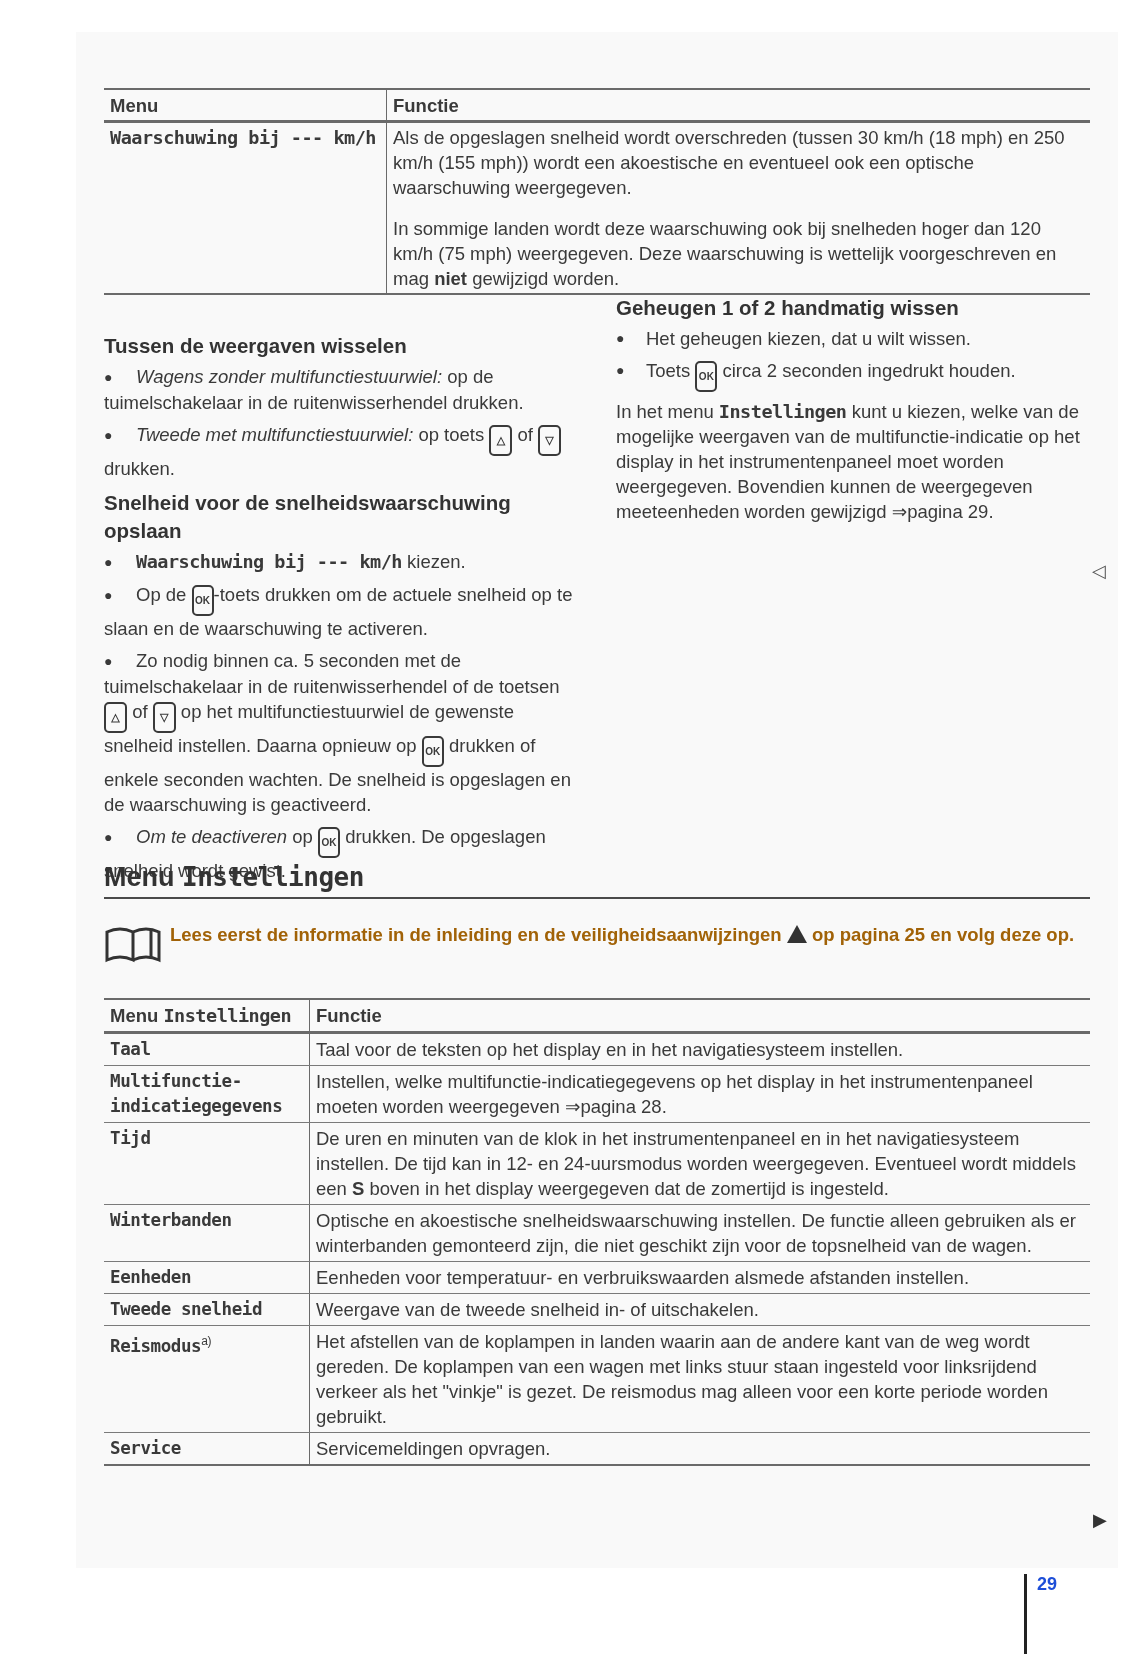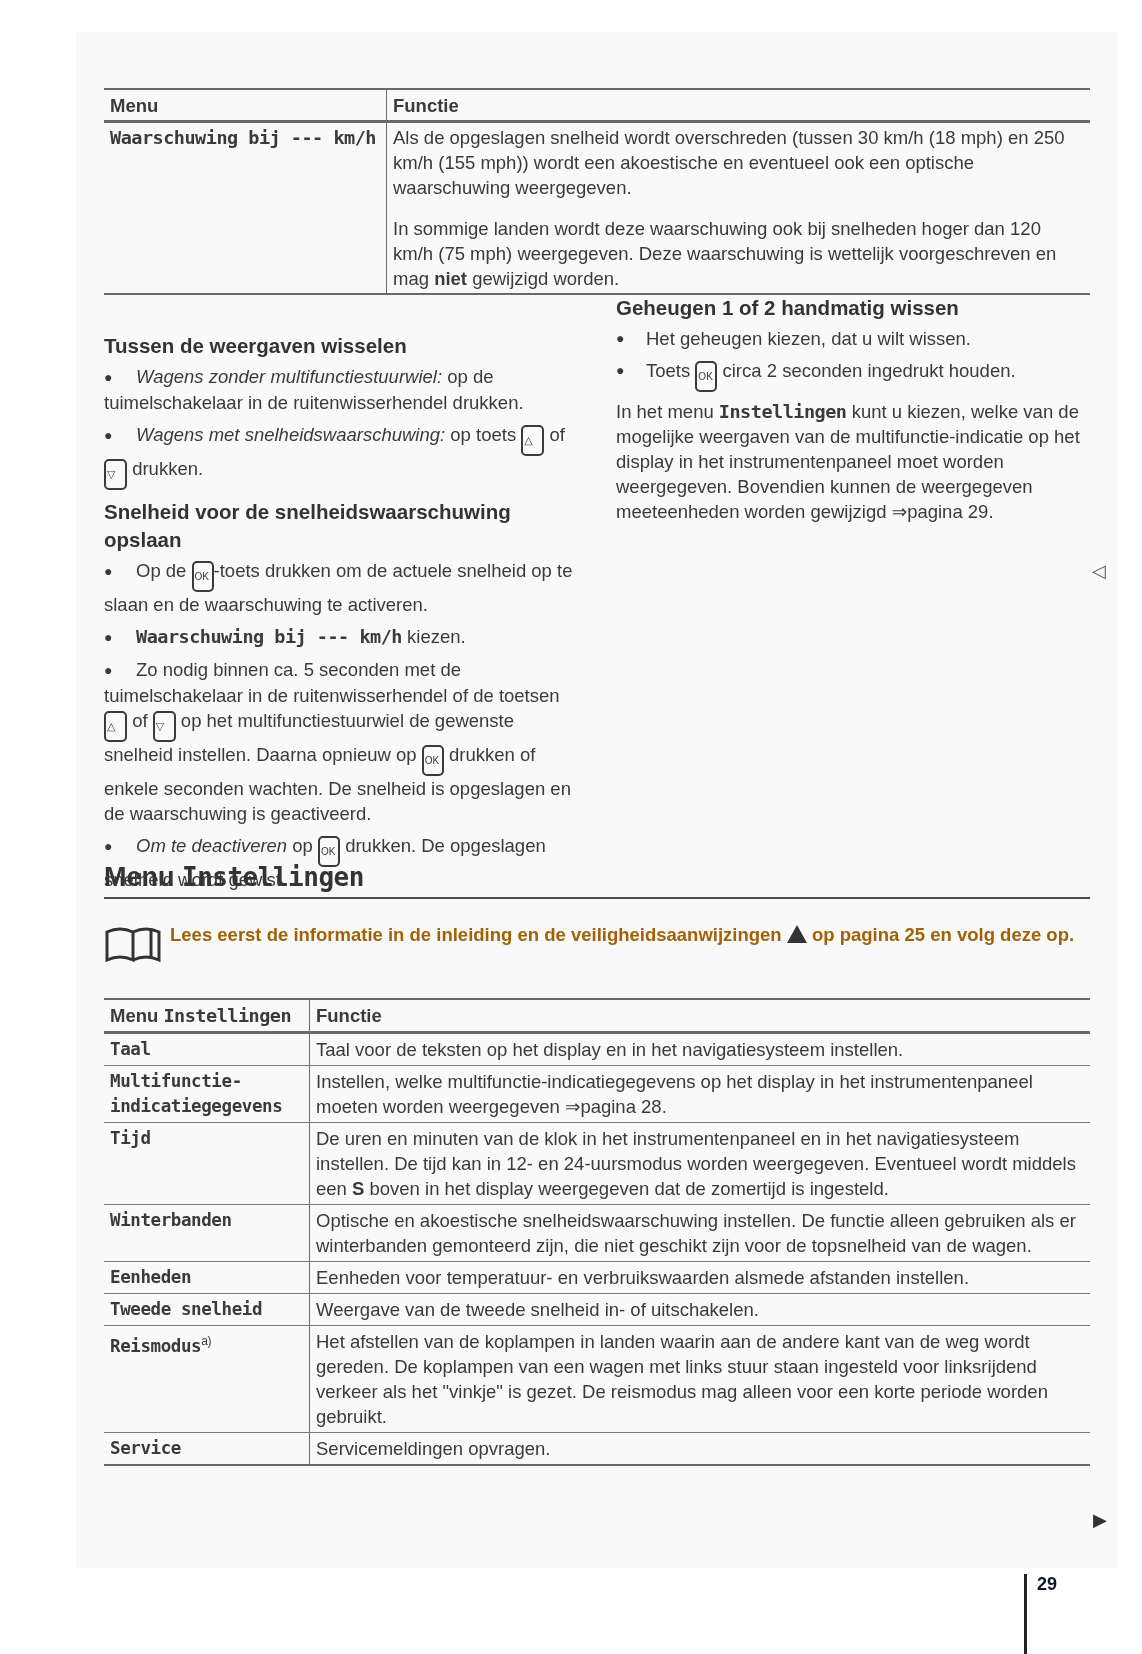--- a/index.html
+++ b/index.html
@@ -20,21 +20,21 @@
   .col { position:absolute; font-size:18.5px; line-height:25px; }
   .left { left:104px; top:294px; width:470px;margin-top:38px; }
   .right { left:616px; top:294px; width:476px; }
   h3 { margin:0 0 4px 0; font-size:20.5px; font-weight:bold; color:#333; line-height:28px; }
   .bullet { position:relative; margin-bottom:7px; }
   .bullet .dot { display:inline-block; width:32px; font-size:14px; vertical-align:1px; }
   .right .bullet .dot { width:30px; }
   .right .bullet { padding-left:30px; }
   .right .bullet .dot { position:absolute; left:0; }
   .key { display:inline-block; border:2px solid #3a3a3a; border-radius:5px; height:19px; min-width:17px;
-         font-size:11px; font-weight:normal; line-height:19px; vertical-align:-3px; padding:4px 1px; box-sizing:content-box; }
+         font-size:11px; font-weight:bold; line-height:19px; text-align:center; vertical-align:-3px; padding:4px 1px; box-sizing:content-box; }
   .key.sm { min-width:16px; font-size:10px; }
   .mt { margin-top:8px; }
 
   .end-mark { position:absolute; left:1092px; top:560px; font-size:18px; color:#555; }
 
   
   .sec-title { position:absolute; left:104px; top:862px; width:986px; font-size:27px; font-weight:bold; color:#333;
                border-bottom:2px solid #4a4a4a; padding-bottom:4px; }
   .sec-title .mono { font-size:26px; }
   .note { position:absolute; left:104px; top:922px; width:986px; display:flex; font-size:18.5px; line-height:25px; font-weight:bold; color:#a16207; }
@@ -45,21 +45,21 @@
   .btable { position:absolute; left:104px; top:998px; width:986px; border-collapse:collapse; font-size:18.5px; line-height:25px; }
   .btable th, .btable td { text-align:left; vertical-align:top; padding:3px 6px 3px 6px; border-bottom:1.5px solid #7a7a7a; }
   .btable thead th { border-top:2px solid #6a6a6a; border-bottom:3px solid #6a6a6a; font-weight:bold; vertical-align:middle; }
   .btable .c1 { width:193px; border-right:1px solid #6a6a6a; }
   .btable td.c1 { font-family:"DejaVu Sans Mono","Liberation Mono", monospace; font-weight:bold; font-size:17.5px; letter-spacing:-0.4px; }
   .btable tbody tr:last-child td { border-bottom:2px solid #6a6a6a; }
   sup { font-size:12px; font-family:"Liberation Sans", sans-serif; font-weight:normal; }
   .cont-mark { position:absolute; left:1093px; top:1509px; font-size:18px; color:#333; }
 
   .pagenum { position:absolute; left:1024px; top:1574px; height:80px; border-left:3px solid #222; padding-left:10px;
-             font-size:18px; font-weight:bold; color:#0f172a; }
+             font-size:18px; font-weight:bold; color:#1d4ed8; }
 </style>
 </head>
 <body>
 
 <div class="panel"></div>
 
 <table class="ttable">
   <thead>
     <tr>
       <th class="c1">Menu</th>
@@ -73,25 +73,25 @@
         <p>Als de opgeslagen snelheid wordt overschreden (tussen 30 km/h (18 mph) en 250 km/h (155 mph)) wordt een akoestische en eventueel ook een optische waarschuwing weergegeven.</p>
         <p class="gap"><span>In sommige landen wordt deze waarschuwing ook bij snelheden hoger dan 120 km/h (75 mph) weergegeven. Deze waarschuwing is wettelijk voorgeschreven en mag </span><b>niet</b><span> gewijzigd worden.</span></p>
       </td>
     </tr>
   </tbody>
 </table>
 
 <div class="col left">
   <h3>Tussen de weergaven wisselen</h3>
   <div class="bullet"><span class="dot">●</span><i>Wagens zonder multifunctiestuurwiel:</i><span> op de tuimelschakelaar in de ruitenwisserhendel drukken.</span></div>
-  <div class="bullet"><span class="dot">●</span><i>Wagens met snelheidswaarschuwing:</i><span> op toets </span><span class="key">△</span><span> of </span><span class="key">▽</span><span> drukken.</span></div>
+  <div class="bullet"><span class="dot">●</span><i>Tweede met multifunctiestuurwiel:</i><span> op toets </span><span class="key">△</span><span> of </span><span class="key">▽</span><span> drukken.</span></div>
 
   <h3 class="mt">Snelheid voor de snelheidswaarschuwing opslaan</h3>
+  <div class="bullet"><span class="dot">●</span><span class="mono">Waarschuwing bij --- km/h</span><span> kiezen.</span></div>
   <div class="bullet"><span class="dot">●</span><span>Op de </span><span class="key sm">OK</span><span>-toets drukken om de actuele snelheid op te slaan en de waarschuwing te activeren.</span></div>
-  <div class="bullet"><span class="dot">●</span><span class="mono">Waarschuwing bij --- km/h</span><span> kiezen.</span></div>
   <div class="bullet"><span class="dot">●</span><span>Zo nodig binnen ca. 5 seconden met de tuimelschakelaar in de ruitenwisserhendel of de toetsen </span><span class="key">△</span><span> of </span><span class="key">▽</span><span> op het multifunctiestuurwiel de gewenste snelheid instellen. Daarna opnieuw op </span><span class="key sm">OK</span><span> drukken of enkele seconden wachten. De snelheid is opgeslagen en de waarschuwing is geactiveerd.</span></div>
   <div class="bullet"><span class="dot">●</span><i>Om te deactiveren</i><span> op </span><span class="key sm">OK</span><span> drukken. De opgeslagen snelheid wordt gewist.</span></div>
 </div>
 
 <div class="col right">
   <h3>Geheugen 1 of 2 handmatig wissen</h3>
   <div class="bullet"><span class="dot">●</span><span>Het geheugen kiezen, dat u wilt wissen.</span></div>
   <div class="bullet"><span class="dot">●</span><span>Toets </span><span class="key sm">OK</span><span> circa 2 seconden ingedrukt houden.</span></div>
 
   <p><span>In het menu </span><span class="mono">Instellingen</span><span> kunt u kiezen, welke van de mogelijke weergaven van de multifunctie-indicatie op het display in het instrumentenpaneel moet worden weergegeven. Bovendien kunnen de weergegeven meeteenheden worden gewijzigd </span><span>⇒pagina 29</span><span>.</span></p>

